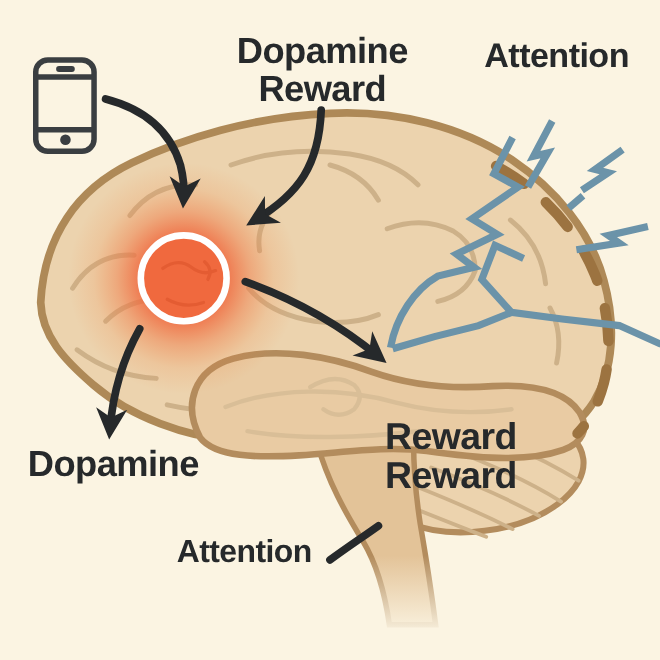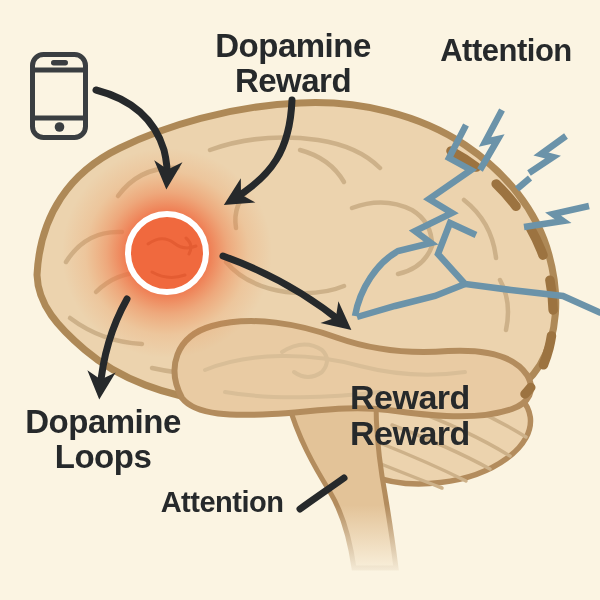--- a/index.html
+++ b/index.html
@@ -170,21 +170,20 @@
 
   <div class="label lab-spike">
     <span>Dopamine</span>
     <span>Reward</span>
   </div>
   <div class="label lab-hijack">
     <span>Attention</span>
   </div>
   <div class="label lab-loops">
     <span>Dopamine</span>
-    <span>Loops</span>
   </div>
   <div class="label lab-reward">
     <span>Reward</span>
     <span>Reward</span>
   </div>
   <div class="label lab-frag">
     <span>Attention</span>
   </div>
 </div>
 

